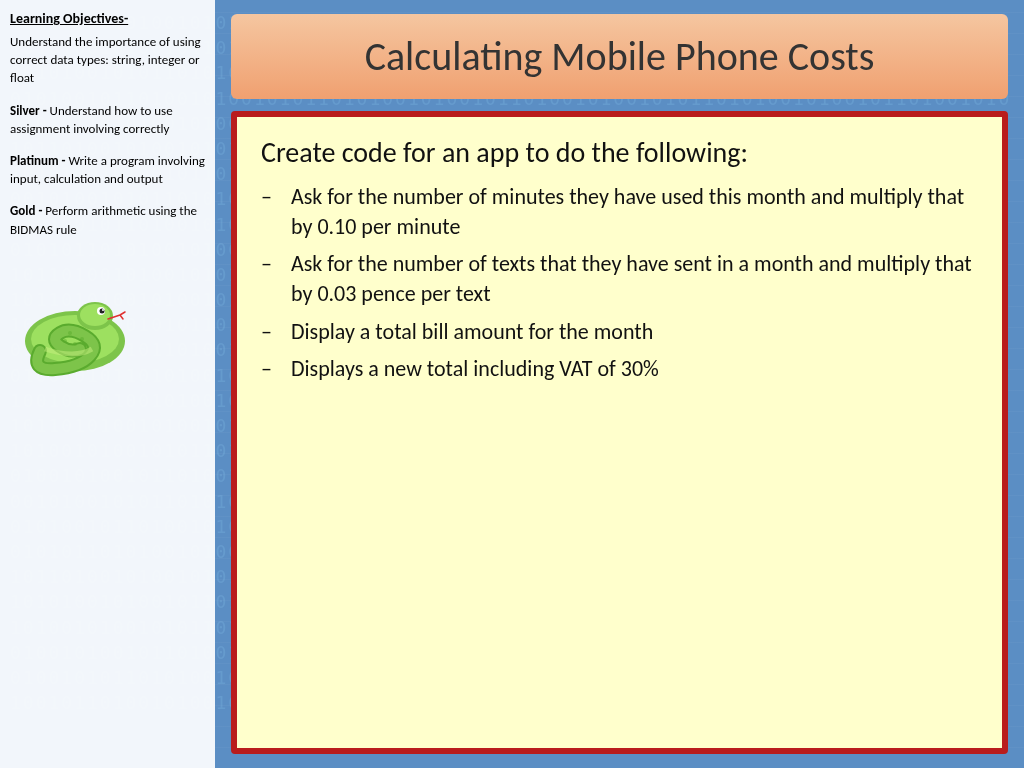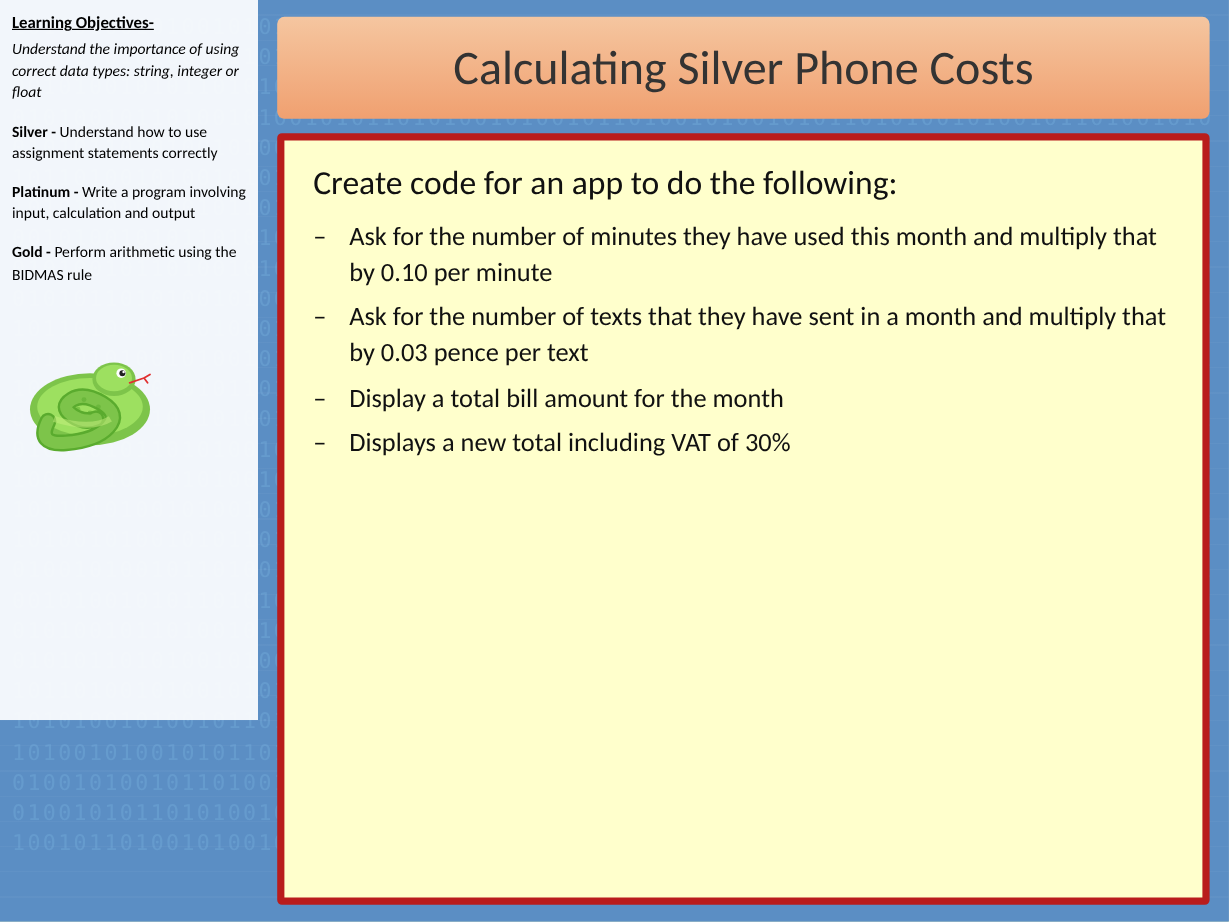--- a/index.html
+++ b/index.html
@@ -56,38 +56,37 @@
 
     
     .sidebar {
       width: 215px;
       min-width: 215px;
       background: rgba(255,255,255,0.92);
       padding: 10px 10px 10px 10px;
       display: flex;
       flex-direction: column;
       gap: 0;
-      height: 600px;
+      height: 768px;
       overflow: hidden;
     }
 
     .sidebar-title {
       font-size: 14px;
       font-weight: bold;
       text-decoration: underline;
       color: #000;
       margin-bottom: 6px;
     }
 
     .sidebar-understand {
       font-size: 13px;
       color: #000;
       line-height: 1.4;
       margin-bottom: 14px;
-      font-style: italic;
     }
 
     .sidebar-section {
       font-size: 13px;
       color: #000;
       line-height: 1.4;
       margin-bottom: 14px;
     }
 
     .sidebar-section .label {
@@ -175,21 +174,21 @@
   10110100101001010110101001010010110100101001010110101001010010110100101001010110101001010010110100101001010110101001010010110100101001010110101001010010110100101001010110101001010010110100101001010110101001010010110100101001010110101001010010110100101001010110101001010010110100101001010110101001010010
 </div>
 
 <div class="main-layout">
 
   <div class="sidebar">
     <div class="sidebar-title">Learning Objectives-</div>
     <div class="sidebar-understand">Understand the importance of using correct data types: string, integer or float</div>
 
     <div class="sidebar-section">
-      <span class="label">Silver -</span><span> Understand how to use assignment statements correctly</span>
+      <span class="label">Silver -</span><span> Understand how to use assignment involving correctly</span>
     </div>
 
     <div class="sidebar-section">
       <span class="label">Platinum -</span><span> Write a program involving input, calculation and output</span>
     </div>
 
     <div class="sidebar-section">
       <span class="label">Gold -</span><span> Perform arithmetic using the BIDMAS rule</span>
     </div>
 
@@ -217,21 +216,21 @@
         <circle cx="65" cy="83" r="2" fill="#5aab2e" opacity="0.5"></circle>
         <circle cx="72" cy="78" r="2" fill="#5aab2e" opacity="0.5"></circle>
         <circle cx="60" cy="72" r="2" fill="#5aab2e" opacity="0.5"></circle>
       </svg>
     </div>
   </div>
 
   <div class="main-content">
 
     <div class="title-box">
-      <span class="title-text">Calculating Silver Phone Costs</span>
+      <span class="title-text">Calculating Mobile Phone Costs</span>
     </div>
 
     <div class="content-box">
       <div class="content-heading">Create code for an app to do the following:</div>
       <ul class="bullet-list">
         <li>Ask for the number of minutes they have used this month and multiply that by 0.10 per minute</li>
         <li>Ask for the number of texts that they have sent in a month and multiply that by 0.03 pence per text</li>
         <li>Display a total bill amount for the month</li>
         <li>Displays a new total including VAT of 30%</li>
       </ul>

